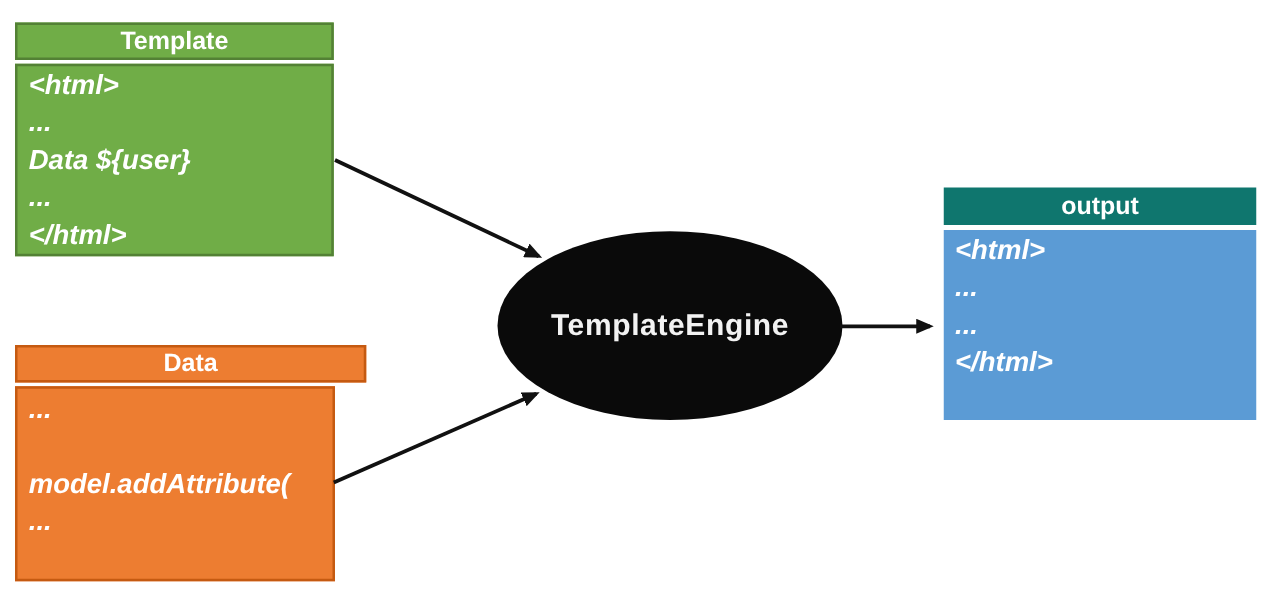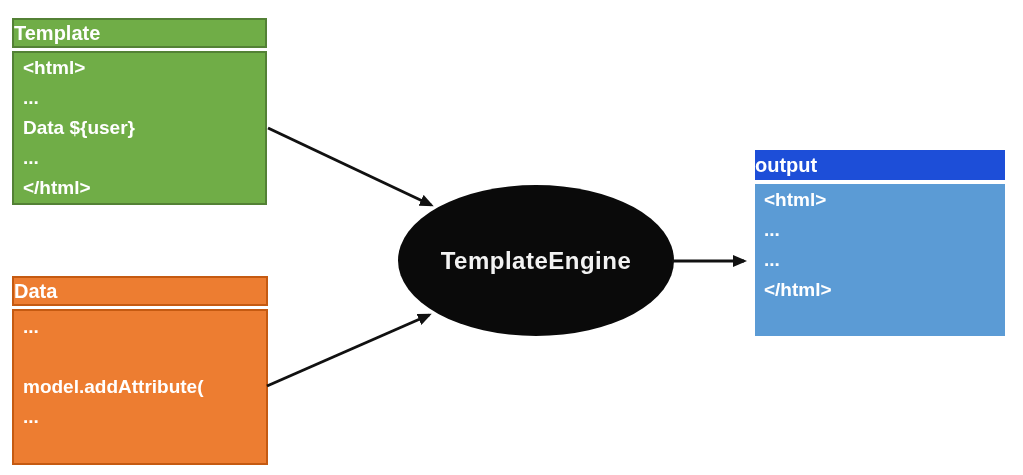--- a/index.html
+++ b/index.html
@@ -14,48 +14,49 @@
     background: #ffffff;
     font-family: "Liberation Sans", sans-serif;
     overflow: hidden;
   }
   .box-header {
     position: absolute;
     box-sizing: border-box;
     color: #ffffff;
     font-weight: bold;
     font-size: 20px;
-    text-align: left;
+    text-align: center;
     line-height: 26px;
   }
   .box-body {
     position: absolute;
     box-sizing: border-box;
     color: #ffffff;
     font-weight: bold;
-    font-size: 19px;
+    font-size: 22px;
+    font-style: italic;
   }
   .box-body .line {
     height: 30px;
     line-height: 30px;
     padding-left: 9px;
     white-space: pre;
   }
   
   .tpl-header {
     left: 12px; top: 18px; width: 255px; height: 30px;
     border: 2px solid #538135;
   }
   .tpl-body {
     left: 12px; top: 51px; width: 255px; height: 154px;
     border: 2px solid #538135;
   }
   
   .data-header {
-    left: 12px; top: 276px; width: 256px; height: 30px;
+    left: 12px; top: 276px; width: 281px; height: 30px;
     border: 2px solid #C55A11;
   }
   .data-body {
     left: 12px; top: 309px; width: 256px; height: 156px;
     border: 2px solid #C55A11;
     padding-top: 1px;
   }
   
   .out-header {
     left: 755px; top: 150px; width: 250px; height: 30px;
@@ -106,21 +107,21 @@
     <div class="line">...</div>
     <div class="line"></div>
     <div class="line">model.addAttribute(</div>
     <div class="line">...</div>
   </div>
 
   <div class="engine" style="background: rgb(10, 10, 10);">
     <span>TemplateEngine</span>
   </div>
 
-  <div class="box-header out-header" style="background: #1d4ed8;">output</div>
+  <div class="box-header out-header" style="background: #0f766e;">output</div>
   <div class="box-body out-body" style="background: rgb(91, 155, 213);">
     <div class="line">&lt;html&gt;</div>
     <div class="line">...</div>
     <div class="line">...</div>
     <div class="line">&lt;/html&gt;</div>
   </div>
 
   <svg class="arrows" viewBox="0 0 1023 475" xmlns="http://www.w3.org/2000/svg">
     <defs>
       <marker id="arrowhead" markerUnits="userSpaceOnUse" markerWidth="14" markerHeight="12" refX="11" refY="6" orient="auto">

